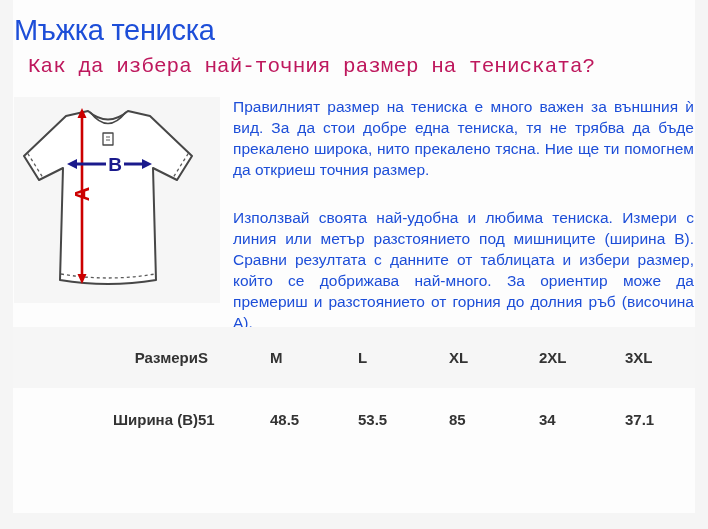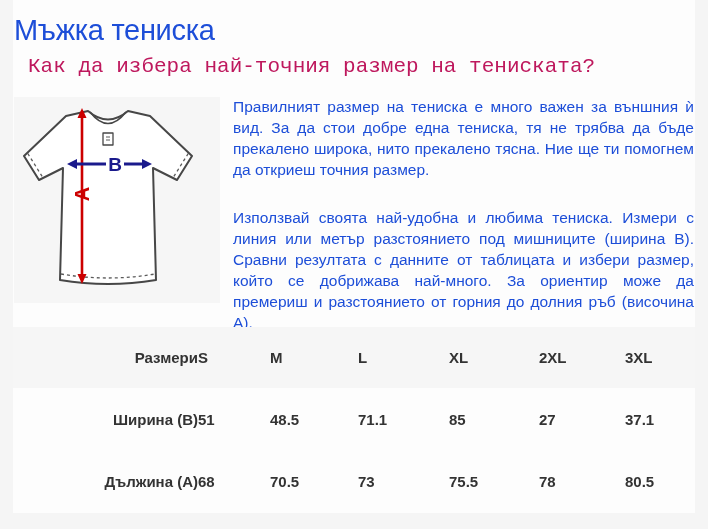--- a/index.html
+++ b/index.html
@@ -144,30 +144,21 @@
         <th>XL</th>
         <th>2XL</th>
         <th>3XL</th>
       </tr>
     </thead>
     <tbody>
       <tr>
         <td>Ширина (B)</td>
         <td>51</td>
         <td>48.5</td>
-        <td>71.1</td>
+        <td>53.5</td>
         <td>85</td>
-        <td>27</td>
+        <td>34</td>
         <td>37.1</td>
-      </tr>
-      <tr>
-        <td>Дължина (A)</td>
-        <td>68</td>
-        <td>70.5</td>
-        <td>73</td>
-        <td>75.5</td>
-        <td>78</td>
-        <td>80.5</td>
       </tr>
     </tbody>
   </table>
 
 </div>
 
 </body></html>

